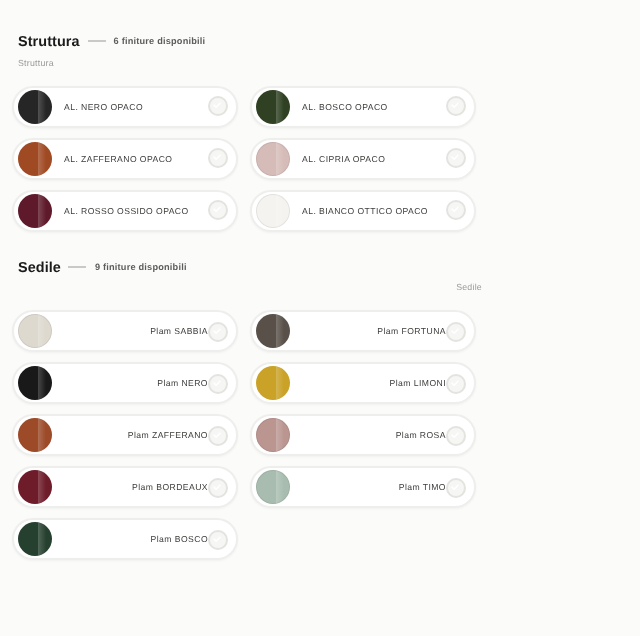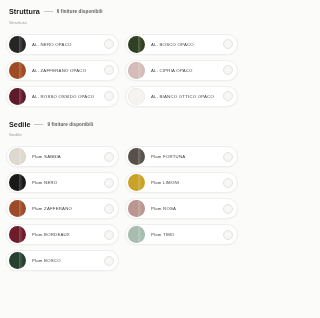--- a/index.html
+++ b/index.html
@@ -12,21 +12,21 @@
     background: #fbfbfa;
     font-family: "Liberation Sans", sans-serif;
     overflow: hidden;
     -webkit-font-smoothing: antialiased;
   }
 
   .page {
     width: 247px;
     height: 318px;
     box-sizing: border-box;
-    padding: 7px 6px 0 6px;
+    padding: 16px 6px 0 6px;
     position: relative;
   }
 
   
   .section { margin-bottom: 4px; }
 
   .sec-head {
     display: flex;
     align-items: center;
     padding-left: 3px;
@@ -127,21 +127,21 @@
     position: relative;
   }
   .check svg {
     position: absolute;
     left: 1.1px;
     top: 1.1px;
     width: 5px;
     height: 5px;
   }
 
-  .sedile-wrap { margin-top: 13px; }
+  .sedile-wrap { margin-top: 13px; text-align: right; }
 </style>
 </head>
 <body>
 
 <div class="page">
 
   <div class="section">
     <div class="sec-head">
       <span class="sec-title">Struttura</span>
       <span class="sec-dash"></span>

